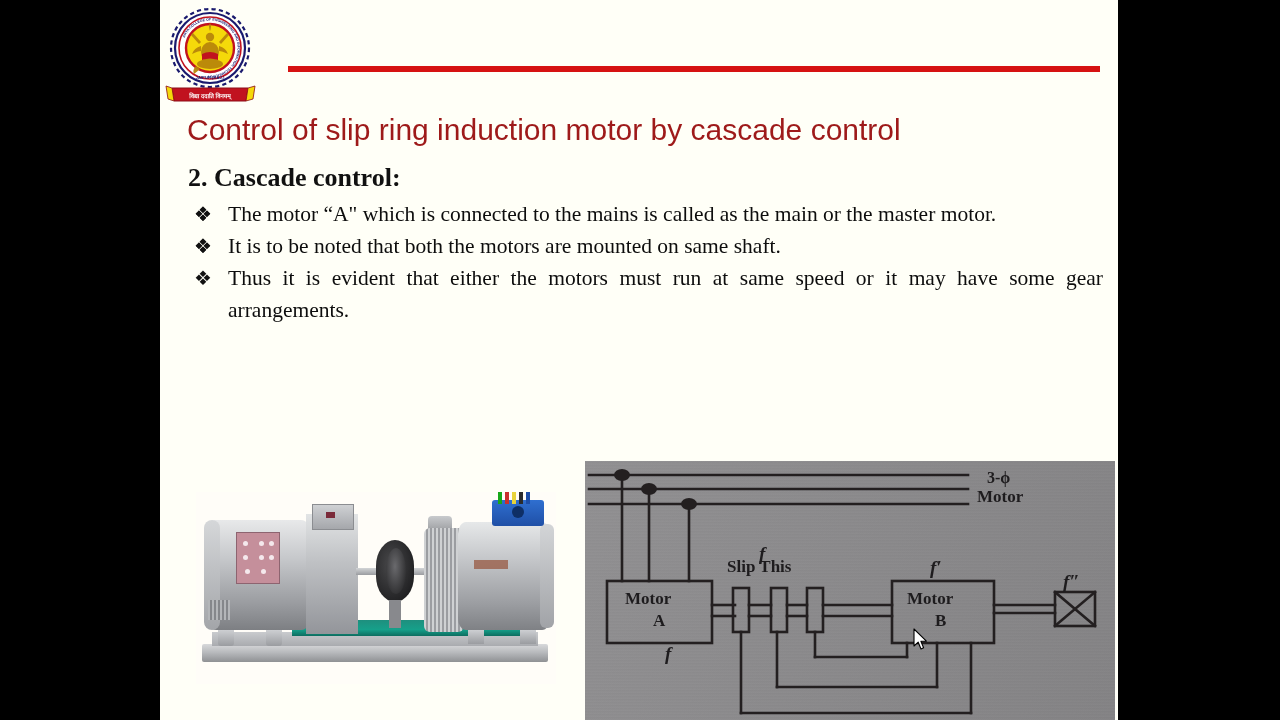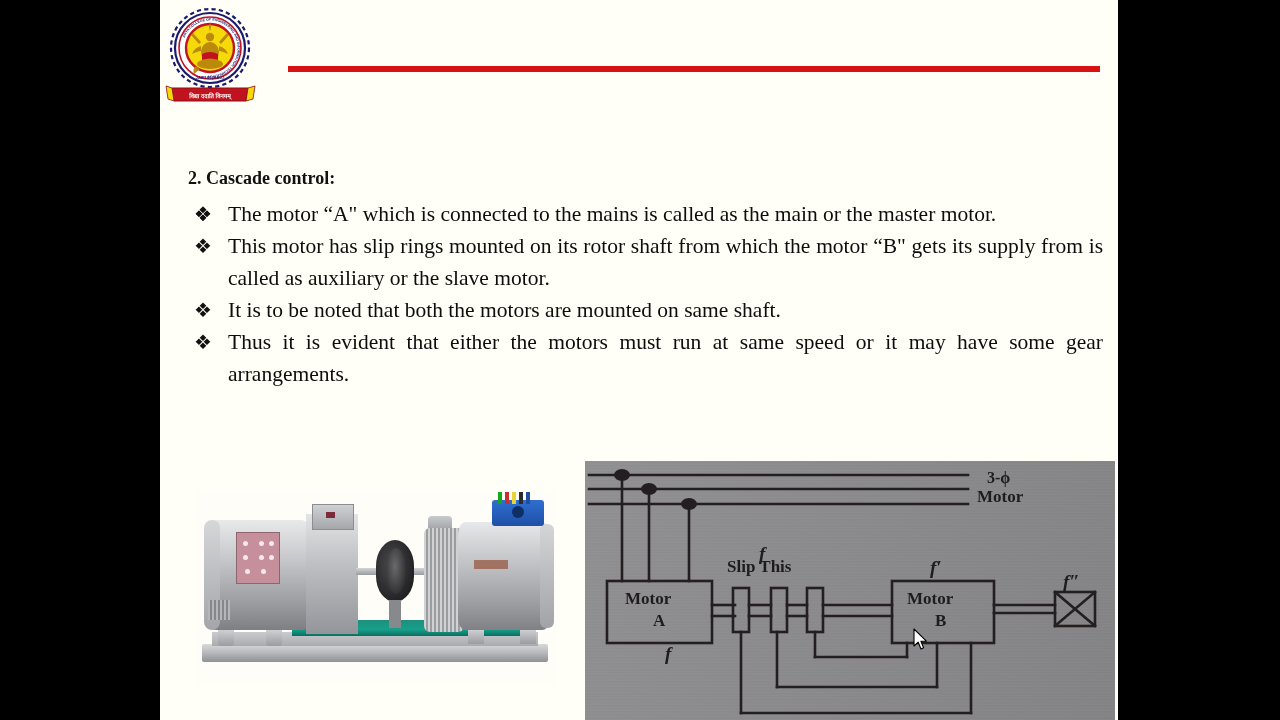--- a/index.html
+++ b/index.html
@@ -98,21 +98,21 @@
     white-space: nowrap;
   }
 
   
   #section-heading {
     position: absolute;
     left: 28px;
     top: 162px;
     font-family: "Liberation Serif", serif;
     font-weight: bold;
-    font-size: 18px;
+    font-size: 26px;
     color: #111111;
     line-height: 32px;
   }
 
   
   #bullet-list {
     position: absolute;
     left: 28px;
     top: 198px;
     width: 915px;
@@ -314,34 +314,34 @@
             <path d="M10 84 L4 82 L6 95 L12 97 Z" fill="#f5d90a" stroke="#8d0d16" stroke-width="0.8"></path>
             <path d="M86 84 L93 82 L91 95 L84 97 Z" fill="#f5d90a" stroke="#8d0d16" stroke-width="0.8"></path>
             <text x="48" y="93.5" text-anchor="middle" font-family="Liberation Sans, sans-serif" font-size="6" font-weight="bold" fill="#ffffff">विद्या ददाति विनयम्</text>
           </g>
         </svg>
       </div>
 
       <div id="header-rule"></div>
     </div>
 
+    <div id="slide-title">Control of slip ring induction motor by cascade control</div>
 
     <div id="section-heading">2. Cascade control:</div>
 
     <div id="bullet-list">
       <div class="bullet-item">
         <span class="glyph">❖</span>
       </div>
       <div class="bullet-item">
         <span class="glyph">❖</span>
         <span>The motor “A" which is connected to the mains is called as the main or the master motor.</span>
       </div>
       <div class="bullet-item">
         <span class="glyph">❖</span>
-        <span>This motor has slip rings mounted on its rotor shaft from which the motor “B" gets its supply from is called as auxiliary or the slave motor.</span>
       </div>
       <div class="bullet-item nojustify">
         <span class="glyph">❖</span>
         <span>It is to be noted that both the motors are mounted on same shaft.</span>
       </div>
       <div class="bullet-item">
         <span class="glyph">❖</span>
         <span>Thus it is evident that either the motors must run at same speed or it may have some gear arrangements.</span>
       </div>
     </div>

